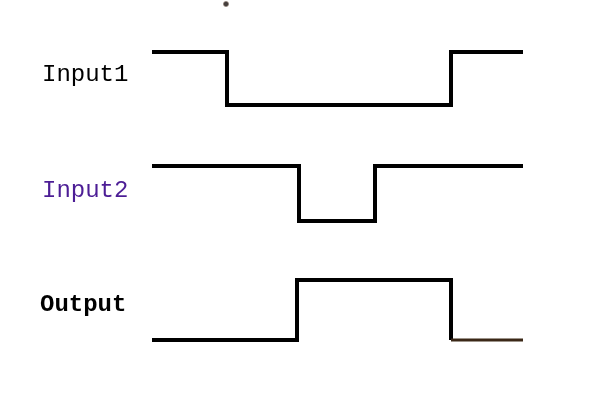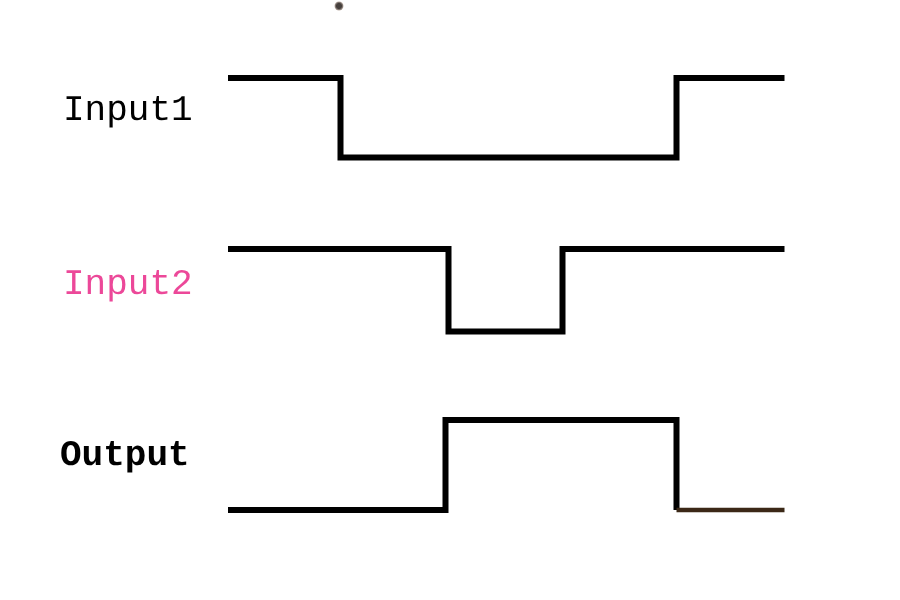--- a/index.html
+++ b/index.html
@@ -37,17 +37,17 @@
 
 <div id="canvas" style="width: 600px; height: 400px; background: rgb(255, 255, 255);">
   <svg id="wave-svg" width="600" height="400" viewBox="0 0 600 400" xmlns="http://www.w3.org/2000/svg">
       <polyline points="152,52 227,52 227,105 451,105 451,52 523,52" fill="none" stroke="#000000" stroke-width="4" stroke-linecap="butt" stroke-linejoin="miter"></polyline>
       <polyline points="152,166 299,166 299,221 375,221 375,166 523,166" fill="none" stroke="#000000" stroke-width="4" stroke-linecap="butt" stroke-linejoin="miter"></polyline>
       <polyline points="152,340 297,340 297,280 451,280 451,340" fill="none" stroke="#000000" stroke-width="4" stroke-linecap="butt" stroke-linejoin="miter"></polyline>
       <polyline points="451,340 523,340" fill="none" stroke="#3b2817" stroke-width="3" stroke-linecap="butt"></polyline>
     </svg>
   <div id="labels">
       <div class="sig-label" style="left: 42px; top: 63px; font-size: 24px; color: rgb(0, 0, 0);">Input1</div>
-      <div class="sig-label" style="left: 42px; top: 179px; font-size: 24px; color: #ec4899;">Input2</div>
+      <div class="sig-label" style="left: 42px; top: 179px; font-size: 24px; color: #4c1d95;">Input2</div>
       <div class="sig-label" style="left: 40px; top: 293px; font-size: 24px; color: rgb(0, 0, 0); font-weight: bold;">Output</div>
     </div>
 <div class="artifact-dot" style="left: 223px; top: 1px; width: 6px; height: 6px; background: radial-gradient(circle, rgb(70, 64, 61) 0%, rgb(70, 64, 61) 40%, rgb(201, 186, 177) 75%, rgba(255, 255, 255, 0) 100%);"></div>
   </div>
 
 </body></html>

